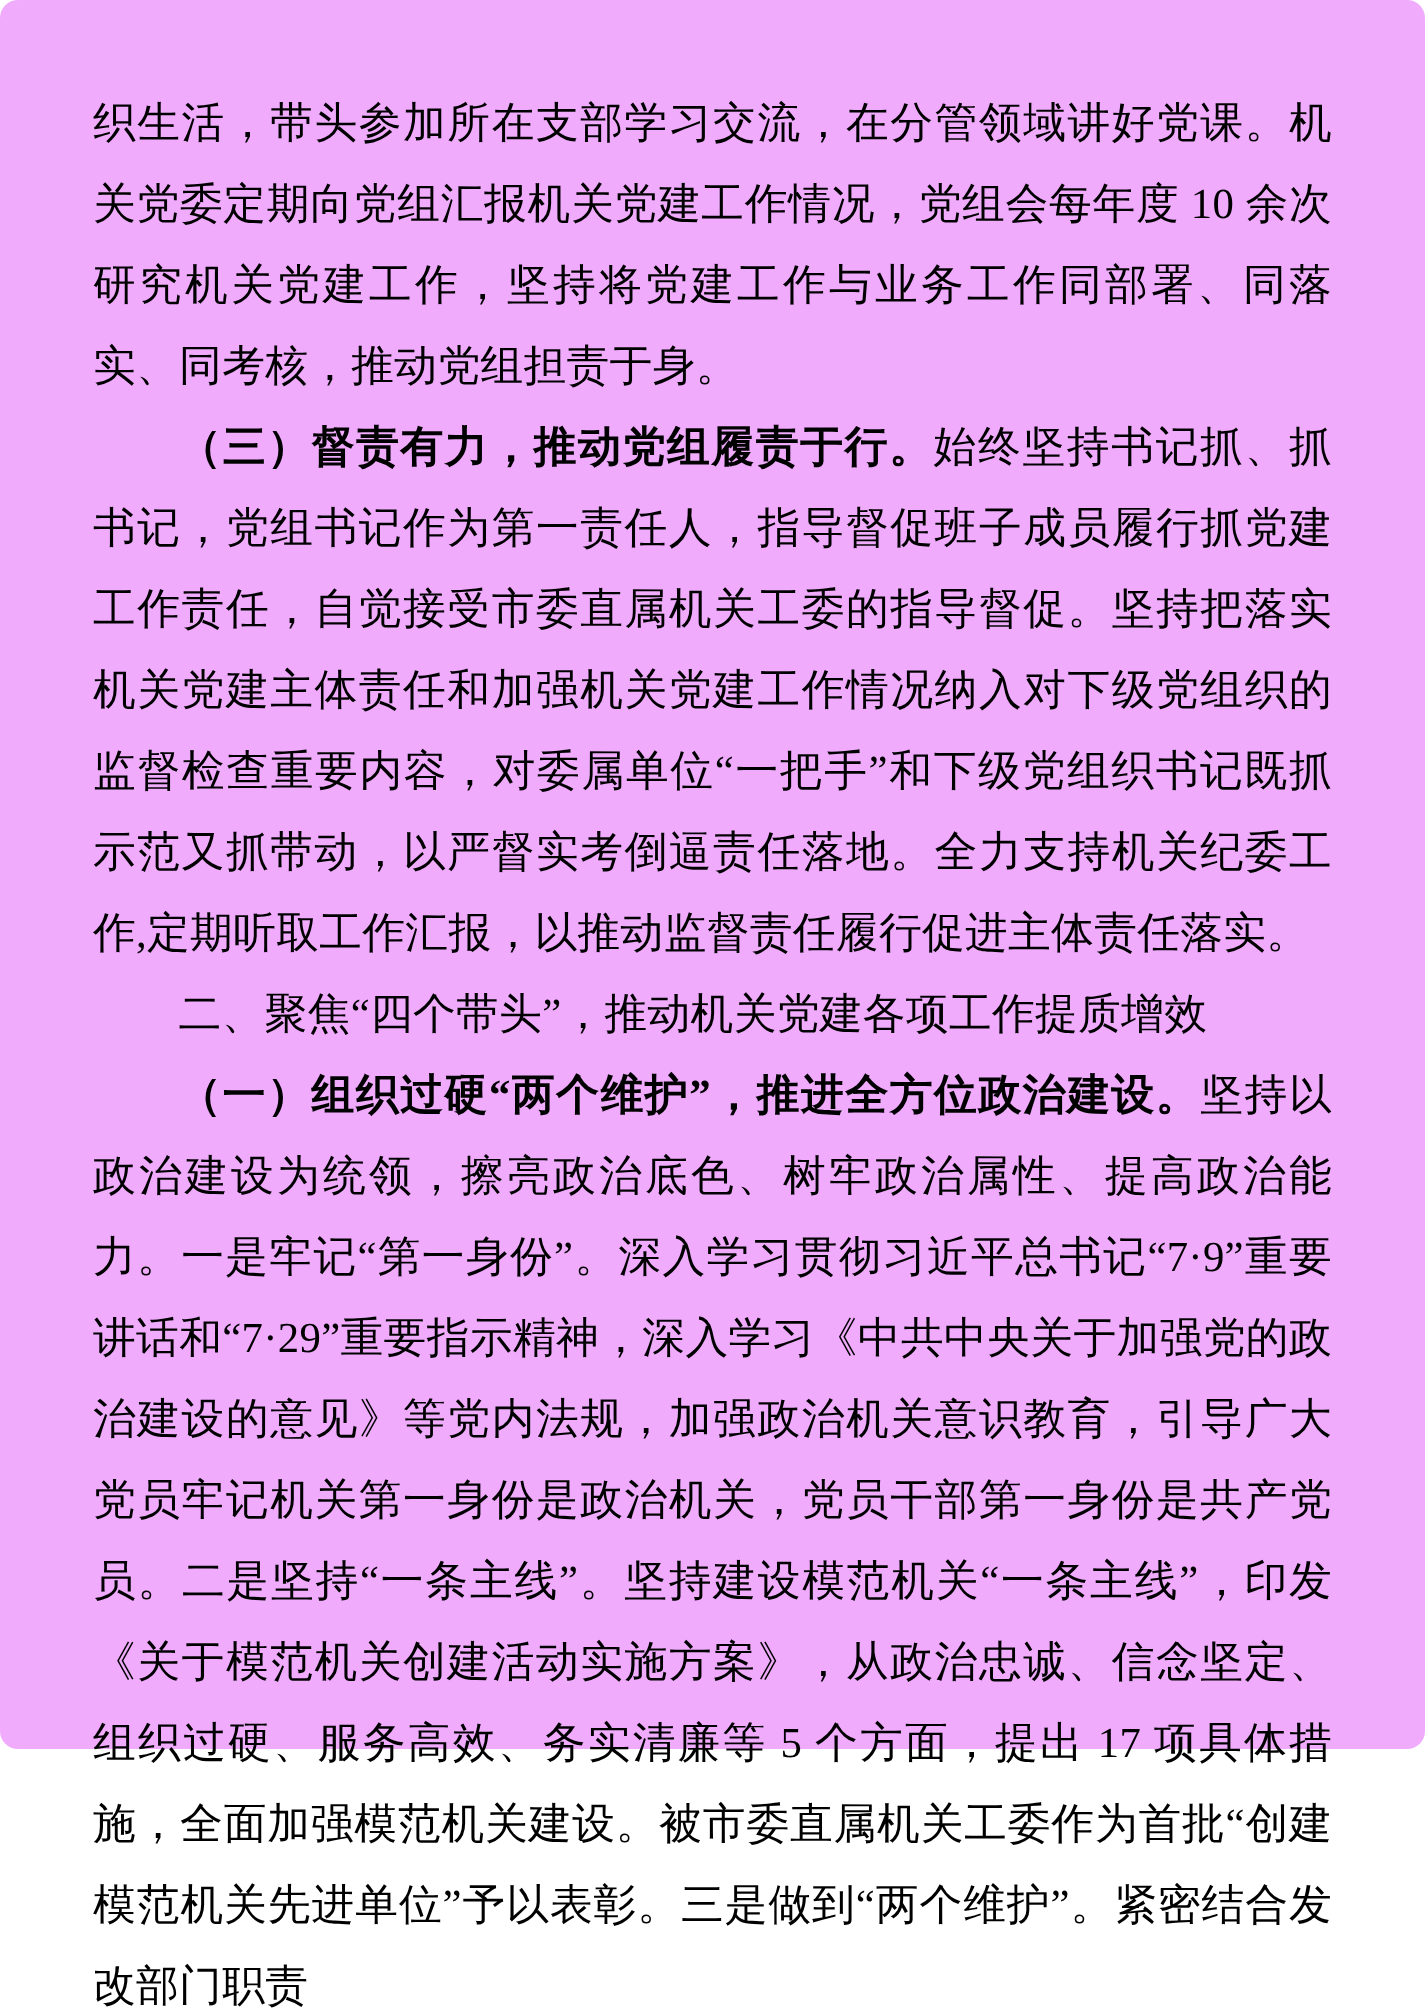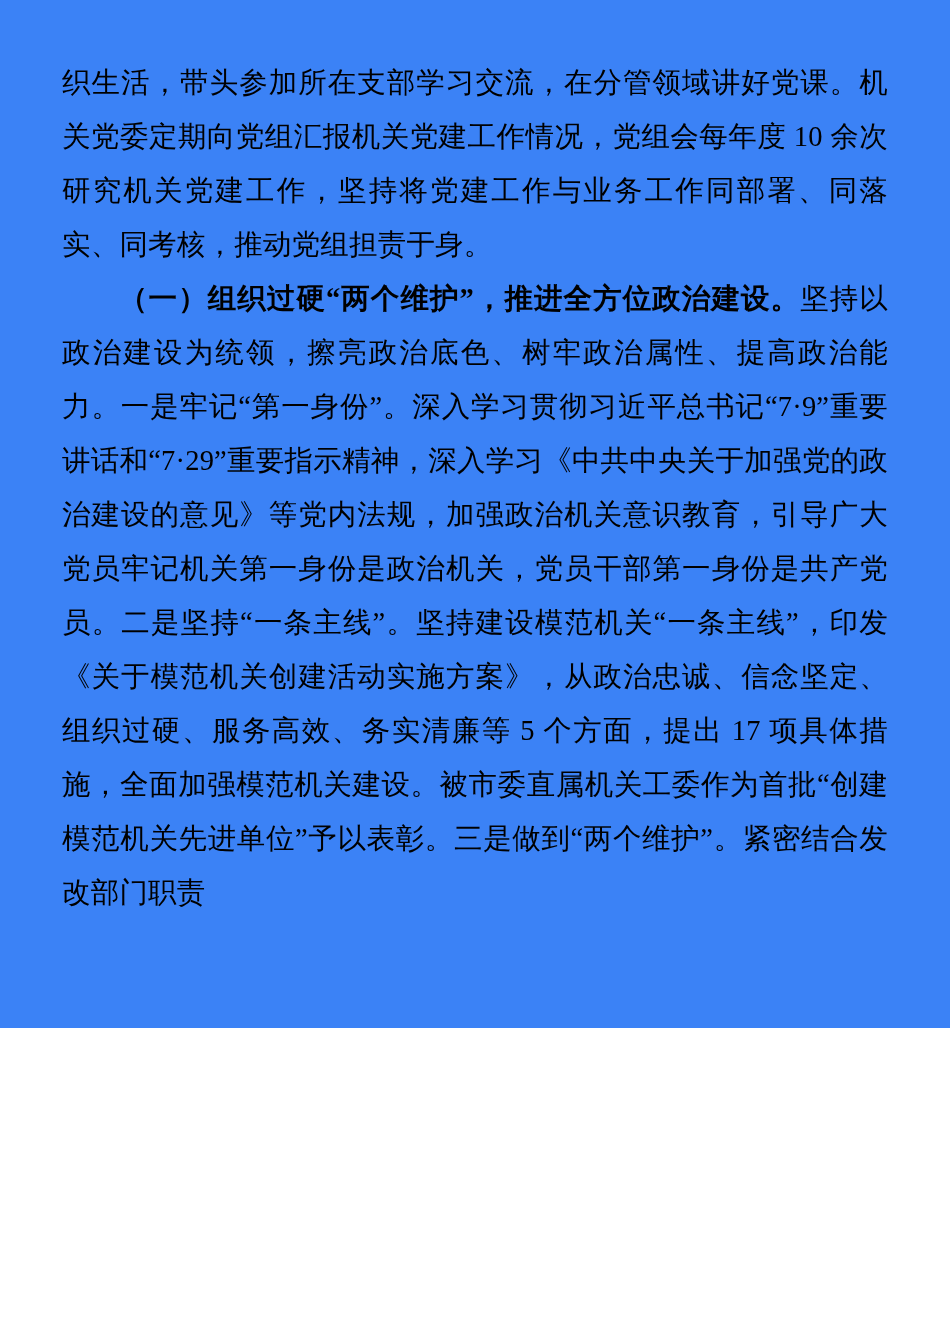--- a/index.html
+++ b/index.html
@@ -9,25 +9,26 @@
   }
   body {
     width: 950px;
     height: 1344px;
     font-family: "Liberation Serif", "DejaVu Serif", serif;
     color: #000000;
     overflow: hidden;
   }
   .page {
     width: 950px;
-    height: 1028px;
+    height: 1166px;
     box-sizing: border-box;
     padding: 56px 62px 40px 62px;
     position: relative;
-    background: #3b82f6;
+    background: #f0abfc;
+    border-radius: 12px;
   }
   .doc-body {
     font-size: 28.5px;
     line-height: 54px;
     letter-spacing: 0.2px;
     text-align: justify;
     text-justify: inter-ideograph;
   }
   p {
     margin: 0;
@@ -46,21 +47,27 @@
 </head>
 <body>
 
 <div class="page">
   <div class="doc-body">
 
     <p class="para flush">
       <span>织生活，带头参加所在支部学习交流，在分管领域讲好党课。机关党委定期向党组汇报机关党建工作情况，党组会每年度 10 余次研究机关党建工作，坚持将党建工作与业务工作同部署、同落实、同考核，推动党组担责于身。</span>
     </p>
 
+    <p class="para">
+      <span class="heading-run">（三）督责有力，推动党组履责于行。</span><span>始终坚持书记抓、抓书记，党组书记作为第一责任人，指导督促班子成员履行抓党建工作责任，自觉接受市委直属机关工委的指导督促。坚持把落实机关党建主体责任和加强机关党建工作情况纳入对下级党组织的监督检查重要内容，对委属单位“一把手”和下级党组织书记既抓示范又抓带动，以严督实考倒逼责任落地。全力支持机关纪委工作,定期听取工作汇报，以推动监督责任履行促进主体责任落实。</span>
+    </p>
 
+    <p class="para">
+      <span>二、聚焦“四个带头”，推动机关党建各项工作提质增效</span>
+    </p>
 
 
     <p class="para">
       <span class="heading-run">（一）组织过硬“两个维护”，推进全方位政治建设。</span><span>坚持以政治建设为统领，擦亮政治底色、树牢政治属性、提高政治能力。一是牢记“第一身份”。深入学习贯彻习近平总书记“7·9”重要讲话和“7·29”重要指示精神，深入学习《中共中央关于加强党的政治建设的意见》等党内法规，加强政治机关意识教育，引导广大党员牢记机关第一身份是政治机关，党员干部第一身份是共产党员。二是坚持“一条主线”。坚持建设模范机关“一条主线”，印发《关于模范机关创建活动实施方案》，从政治忠诚、信念坚定、组织过硬、服务高效、务实清廉等 5 个方面，提出 17 项具体措施，全面加强模范机关建设。被市委直属机关工委作为首批“创建模范机关先进单位”予以表彰。三是做到“两个维护”。紧密结合发改部门职责</span>
     </p>
 
   </div>
 </div>
 
 </body></html>

